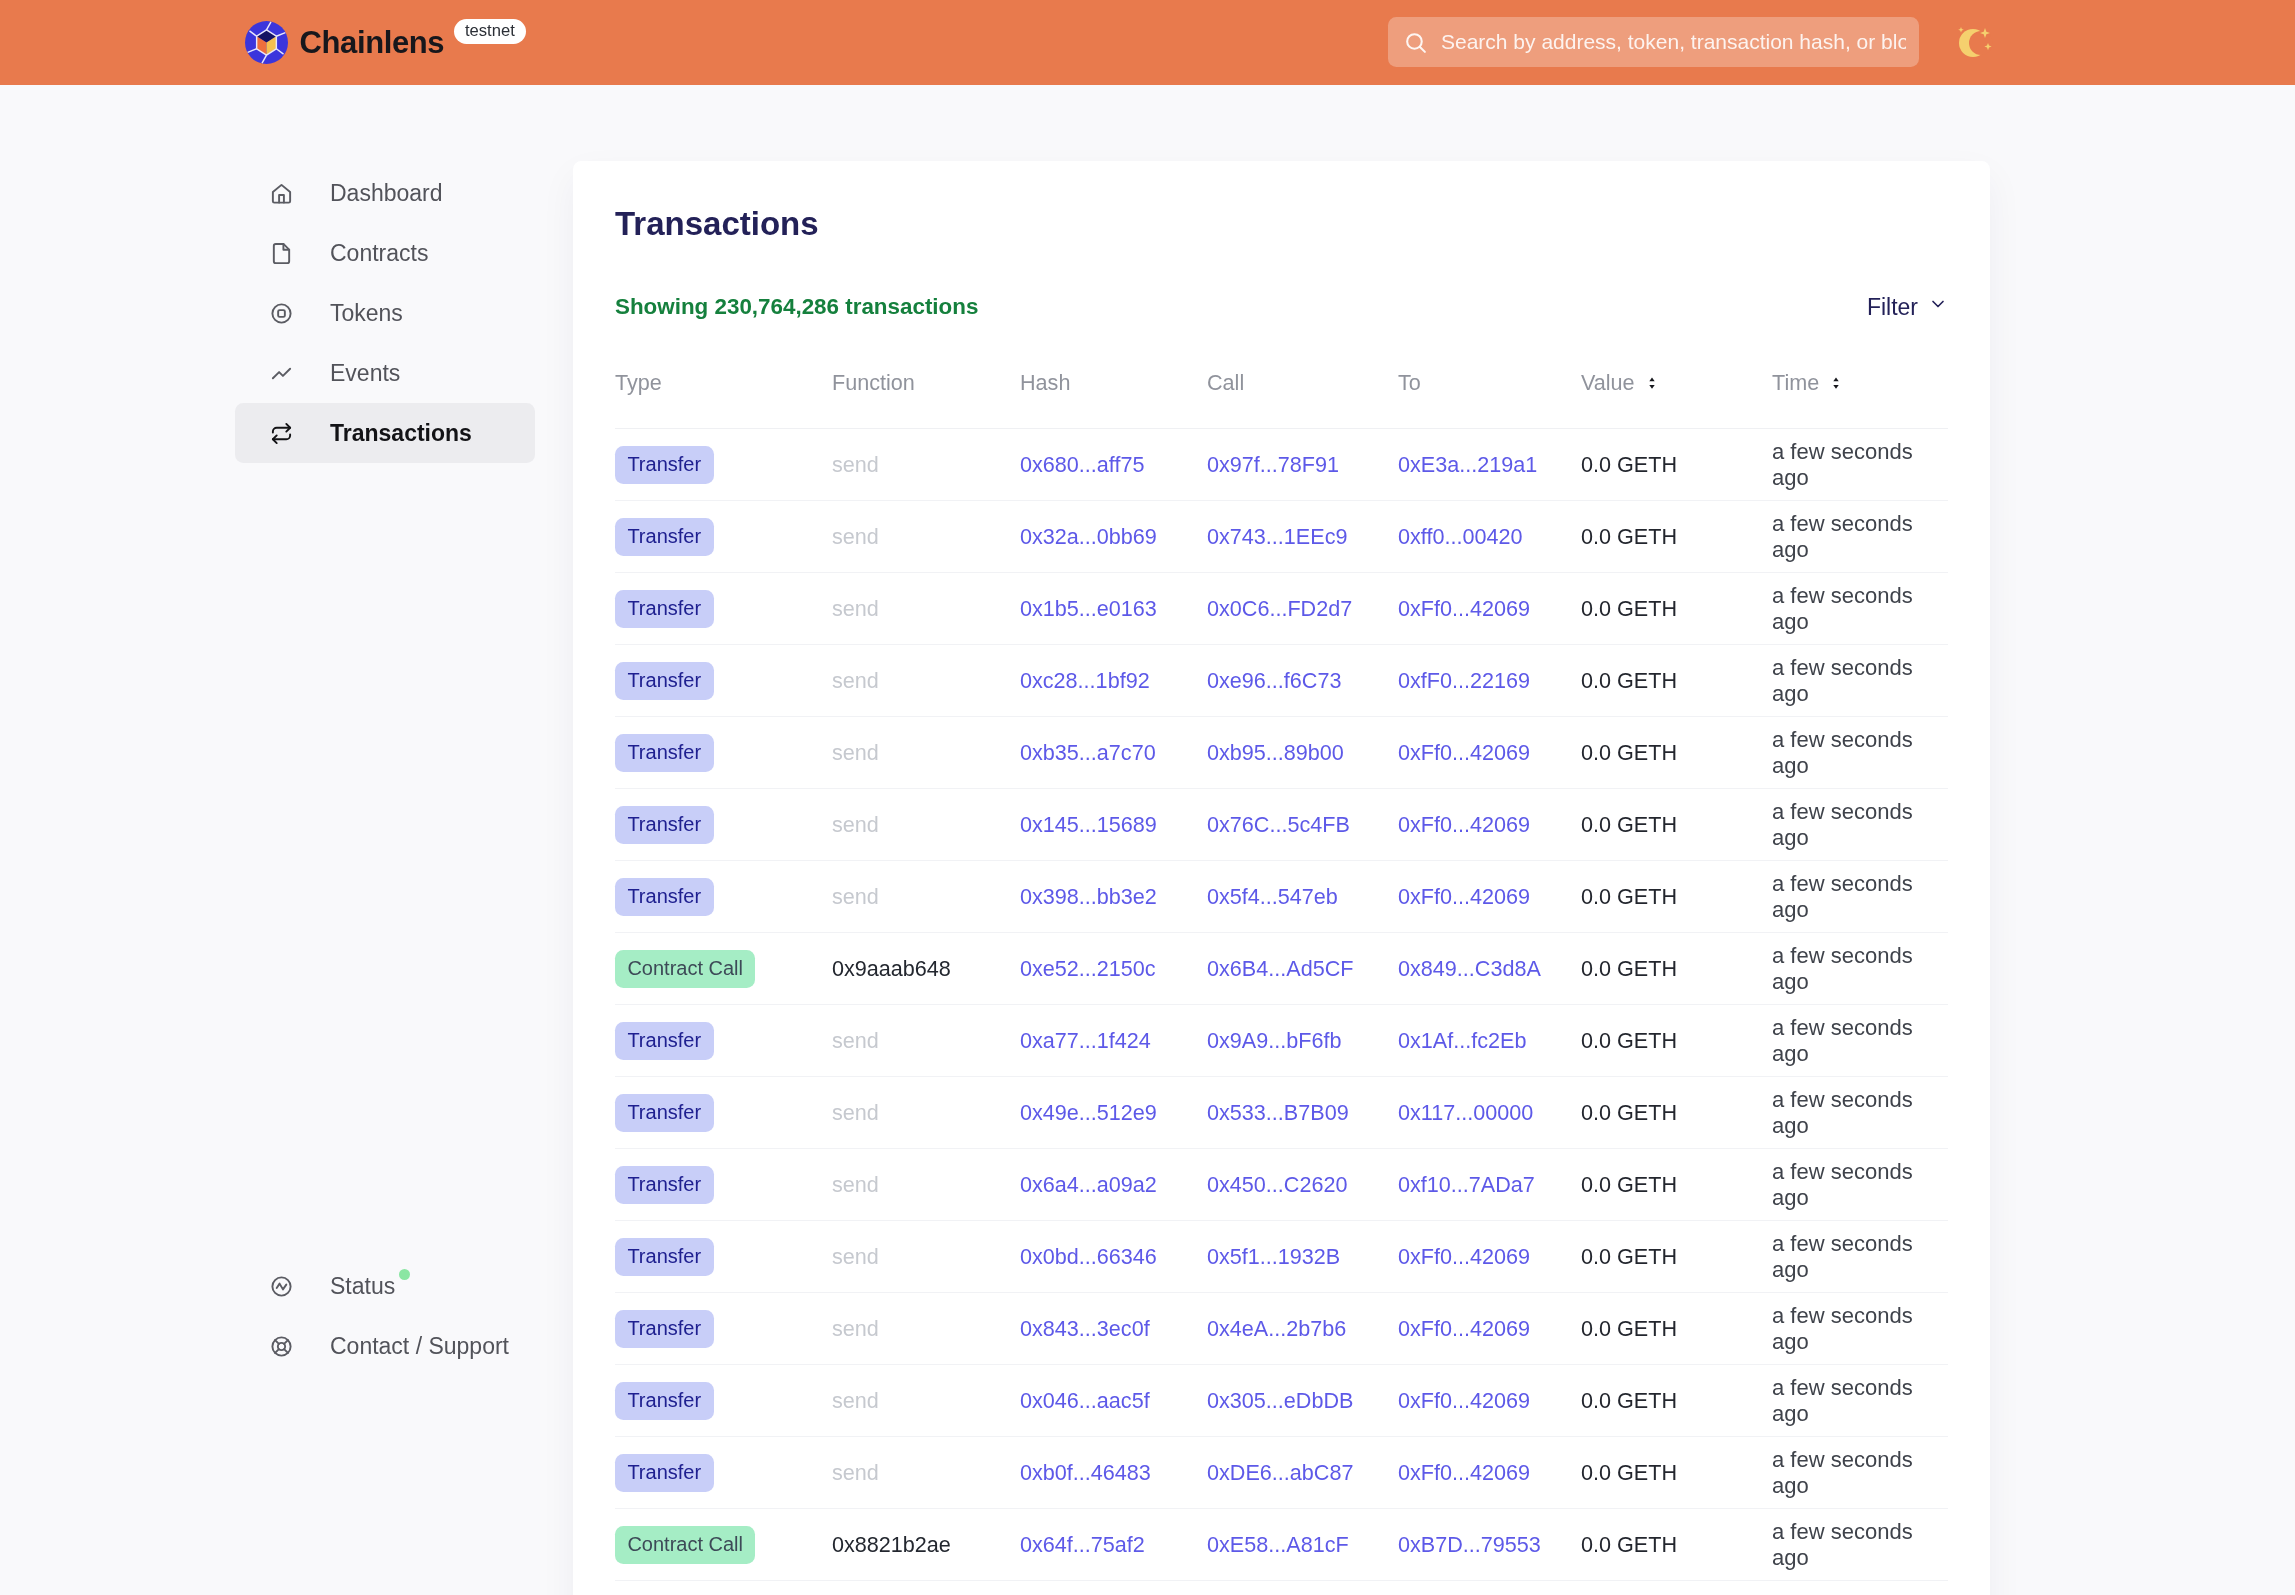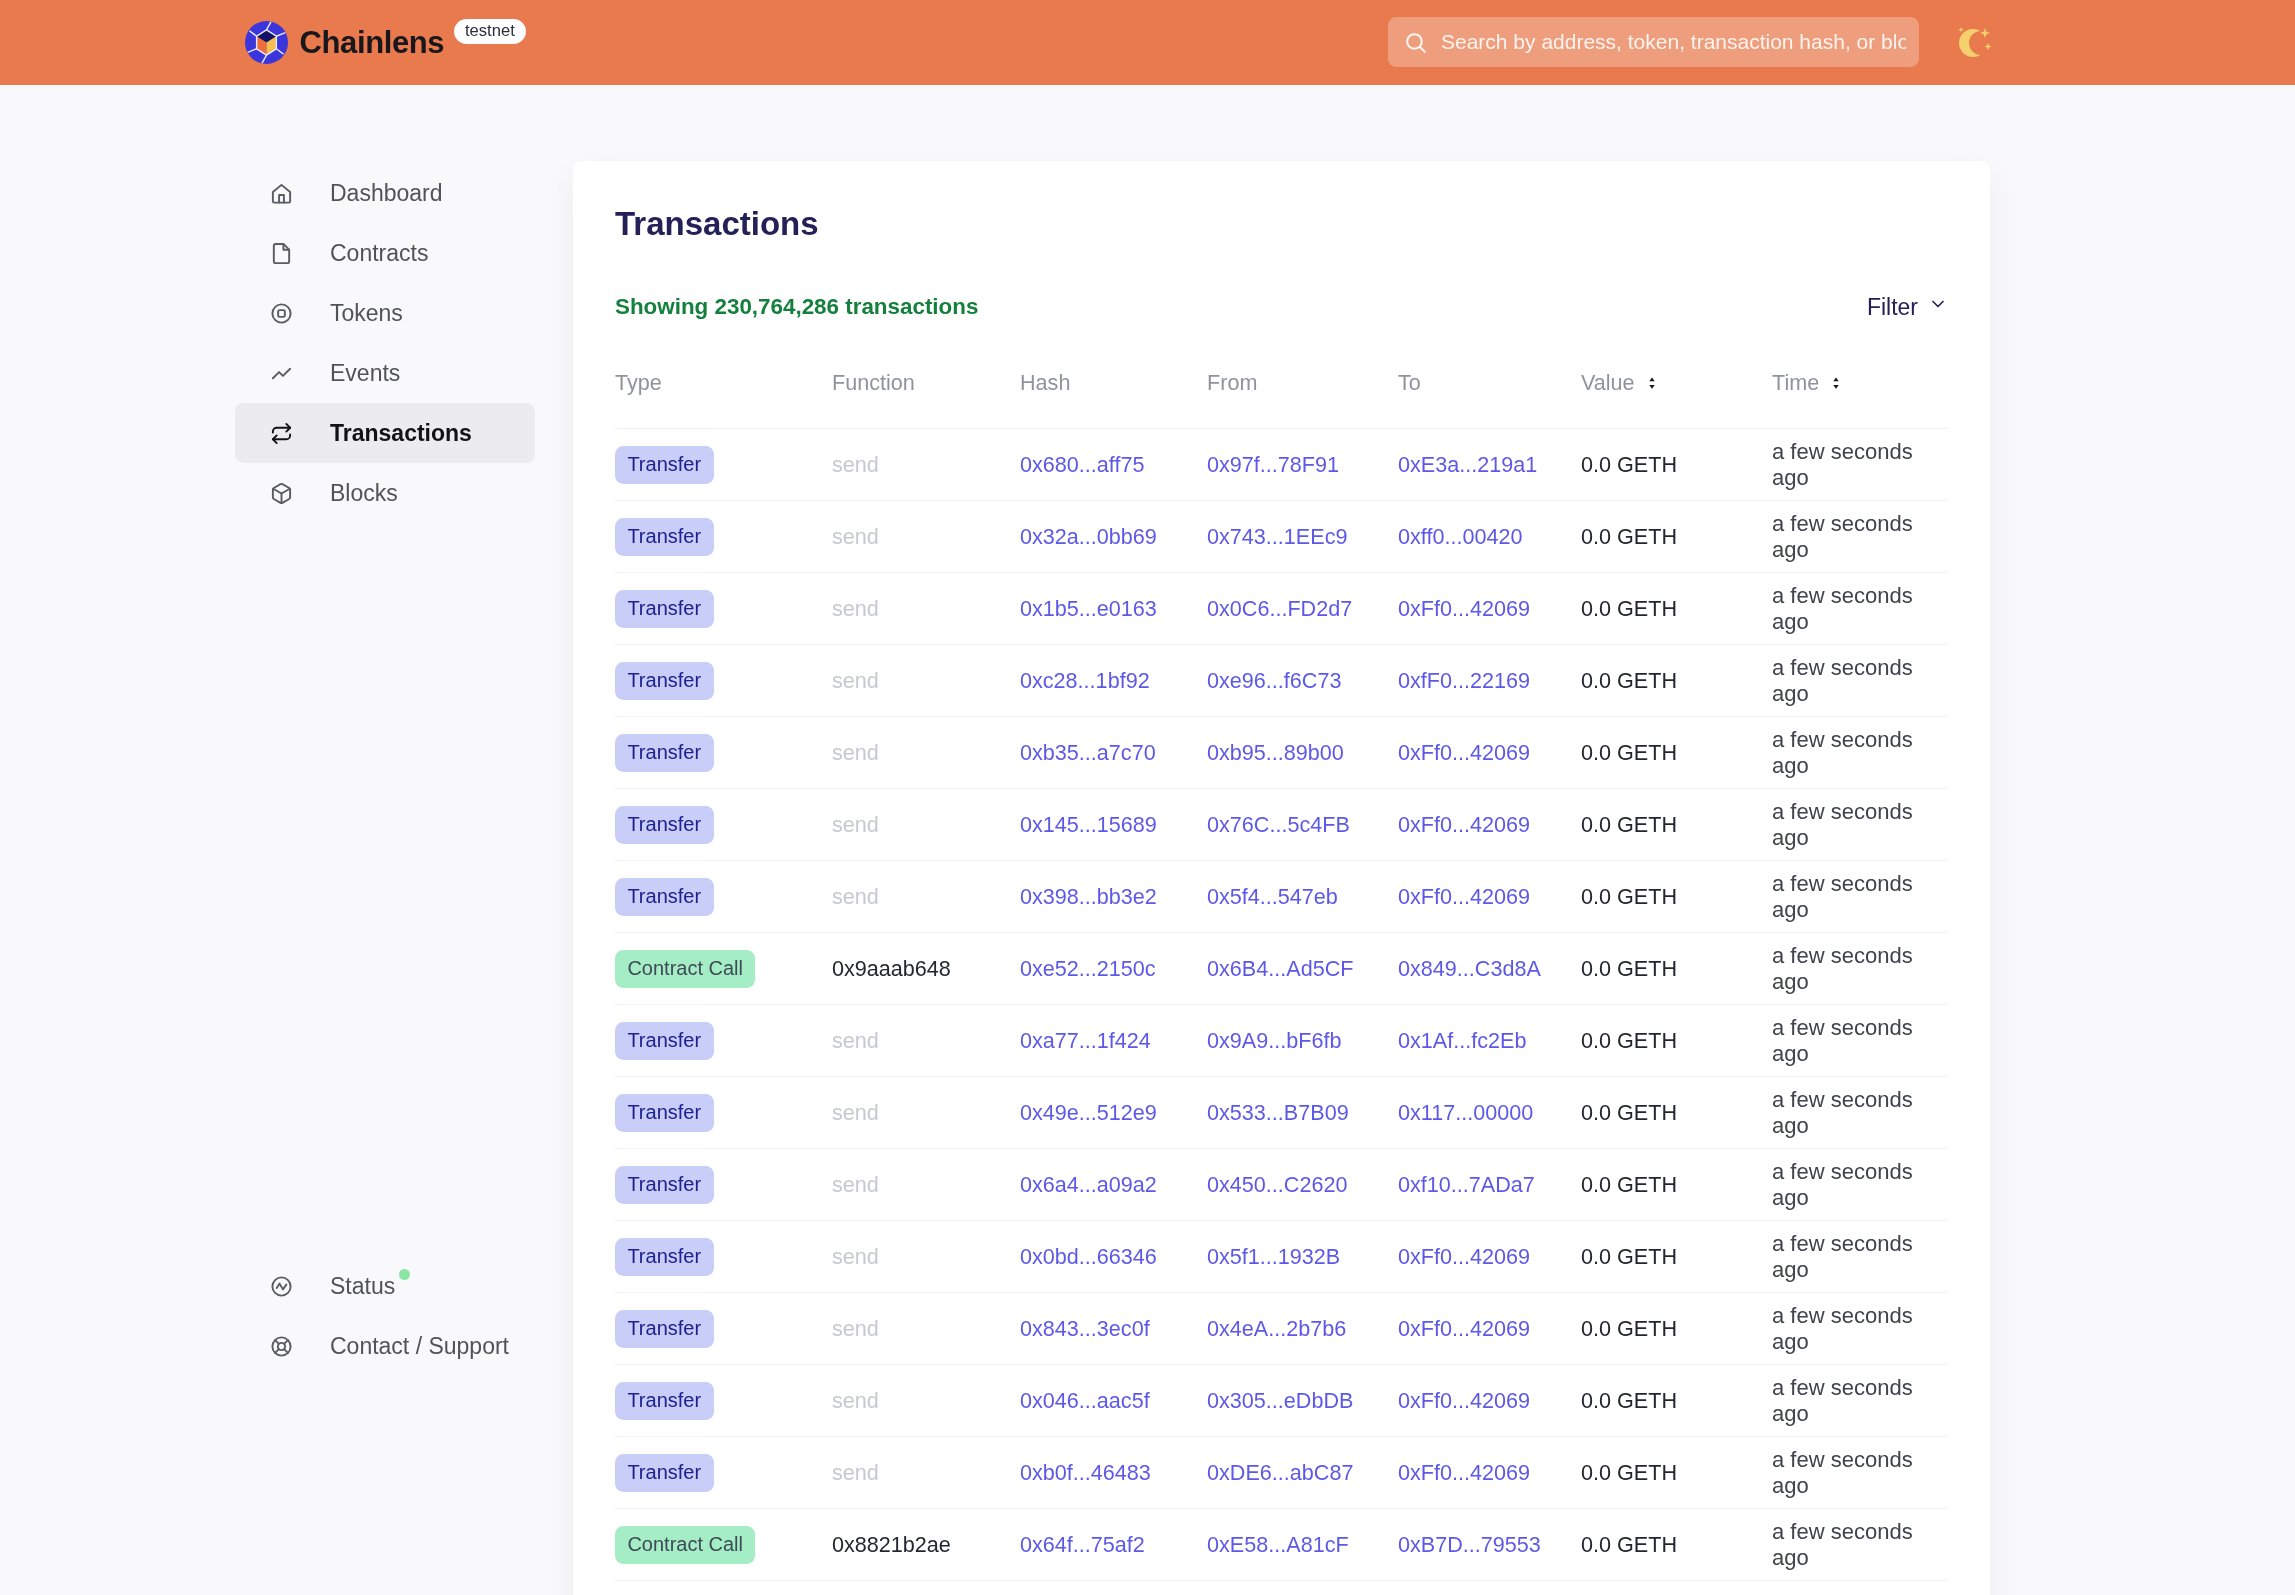--- a/index.html
+++ b/index.html
@@ -196,30 +196,20 @@
         <span class="ni-icon">
           <svg fill="none" stroke="currentColor" stroke-width="2" stroke-linecap="round" stroke-linejoin="round" viewBox="0 0 24 24">
             <path d="m17 2 4 4-4 4"></path>
             <path d="M3 11v-1a4 4 0 0 1 4-4h14"></path>
             <path d="m7 22-4-4 4-4"></path>
             <path d="M21 13v1a4 4 0 0 1-4 4H3"></path>
           </svg>
         </span>
         <span class="ni-label">Transactions</span>
       </div>
-      <div class="nav-item">
-        <span class="ni-icon">
-          <svg fill="none" stroke="currentColor" stroke-width="2" stroke-linecap="round" stroke-linejoin="round" viewBox="0 0 24 24">
-            <path d="M21 8a2 2 0 0 0-1-1.73l-7-4a2 2 0 0 0-2 0l-7 4A2 2 0 0 0 3 8v8a2 2 0 0 0 1 1.73l7 4a2 2 0 0 0 2 0l7-4A2 2 0 0 0 21 16Z"></path>
-            <path d="m3.3 7 8.7 5 8.7-5"></path>
-            <path d="M12 22V12"></path>
-          </svg>
-        </span>
-        <span class="ni-label">Blocks</span>
-      </div>
     </nav>
   <nav class="sidebar-footer" id="nav-footer">
       <div class="nav-item">
         <span class="ni-icon">
           <svg fill="none" stroke="currentColor" stroke-width="2" stroke-linecap="round" stroke-linejoin="round" viewBox="0 0 24 24">
             <circle cx="12" cy="12" r="9.5"></circle>
             <polyline points="7 13.5 10 9 13.5 15 17 10"></polyline>
           </svg>
         </span>
         <span class="ni-label">Status</span>
@@ -257,21 +247,21 @@
         <div class="th">
           <span>Type</span>
         </div>
         <div class="th">
           <span>Function</span>
         </div>
         <div class="th">
           <span>Hash</span>
         </div>
         <div class="th">
-          <span>From</span>
+          <span>Call</span>
         </div>
         <div class="th">
           <span>To</span>
         </div>
         <div class="th sortable">
           <span>Value</span>
           <svg width="18" height="18" viewBox="0 0 24 24" fill="#17181D">
             <path d="M12 4.5 15.6 9.5H8.4Z"></path>
             <path d="M12 19.5 8.4 14.5h7.2Z"></path>
           </svg>

